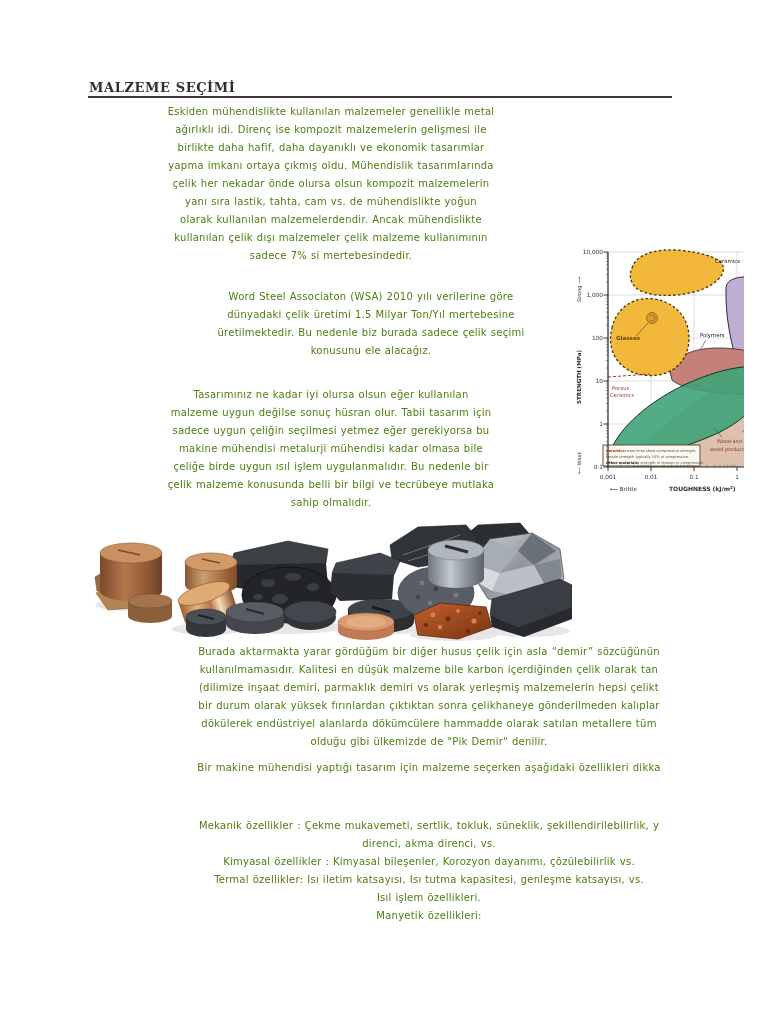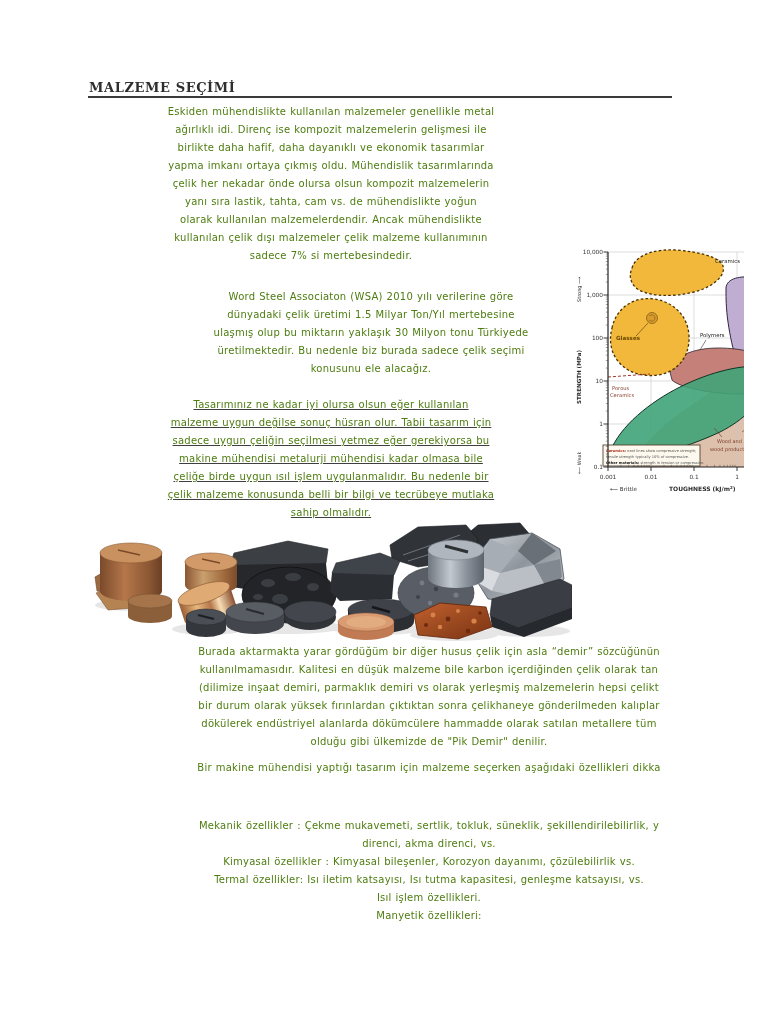--- a/index.html
+++ b/index.html
@@ -6,21 +6,21 @@
   .page{position:relative;width:744px;height:1024px;background:#ffffff;overflow:hidden;
         font-family:"DejaVu Sans",sans-serif;color:#3f3f3f;text-align:center;}
   .heading{position:absolute;left:89px;top:80px;font-family:"DejaVu Serif","Liberation Serif",serif;
            font-weight:bold;font-size:13px;letter-spacing:0.6px;color:#2e2e2e;}
   .rule{position:absolute;left:88px;top:96px;width:584px;height:2px;background:#3a3a3a;}
   .lines{position:absolute;overflow:hidden;}
   .lines .tl{height:18px;line-height:18px;white-space:nowrap;overflow:hidden;
              font-size:10px;letter-spacing:0.25px;word-spacing:0.5px;color:#4d7c0f;}
   .p1{left:90px;top:103px;width:482px;}
   .p2{left:90px;top:288px;width:482px;margin-left:40px;}
-  .p3{left:90px;top:396px;width:482px;text-decoration:underline;}
+  .p3{left:90px;top:386px;width:482px;}
   .p4{left:90px;top:643px;width:678px;}
   .p5{left:90px;top:759px;width:678px;}
   .props{left:90px;top:797px;width:678px;margin-top:20px;}
   .figure{position:absolute;left:572px;top:244px;width:196px;height:268px;}
   .photo{position:absolute;left:88px;top:515px;width:484px;height:128px;}
   svg{display:block;}
   svg text{font-family:"DejaVu Sans",sans-serif;}
 </style>
 </head>
 <body>
@@ -37,21 +37,20 @@
       <div class="tl">yapma imkanı ortaya çıkmış oldu. Mühendislik tasarımlarında</div>
       <div class="tl">çelik her nekadar önde olursa olsun kompozit malzemelerin</div>
       <div class="tl">yanı sıra lastik, tahta, cam vs. de mühendislikte yoğun</div>
       <div class="tl">olarak kullanılan malzemelerdendir. Ancak mühendislikte</div>
       <div class="tl">kullanılan çelik dışı malzemeler çelik malzeme kullanımının</div>
       <div class="tl">sadece 7% si mertebesindedir.</div>
     </div>
   <div class="lines p2">
       <div class="tl">Word Steel Associaton (WSA) 2010 yılı verilerine göre</div>
       <div class="tl">dünyadaki çelik üretimi 1.5 Milyar Ton/Yıl mertebesine</div>
-      <div class="tl">ulaşmış olup bu miktarın yaklaşık 30 Milyon tonu Türkiyede</div>
       <div class="tl">üretilmektedir. Bu nedenle biz burada sadece çelik seçimi</div>
       <div class="tl">konusunu ele alacağız.</div>
     </div>
   <div class="lines p3">
       <div class="tl">Tasarımınız ne kadar iyi olursa olsun eğer kullanılan</div>
       <div class="tl">malzeme uygun değilse sonuç hüsran olur. Tabii tasarım için</div>
       <div class="tl">sadece uygun çeliğin seçilmesi yetmez eğer gerekiyorsa bu</div>
       <div class="tl">makine mühendisi metalurji mühendisi kadar olmasa bile</div>
       <div class="tl">çeliğe birde uygun ısıl işlem uygulanmalıdır. Bu nedenle bir</div>
       <div class="tl">çelik malzeme konusunda belli bir bilgi ve tecrübeye mutlaka</div>

